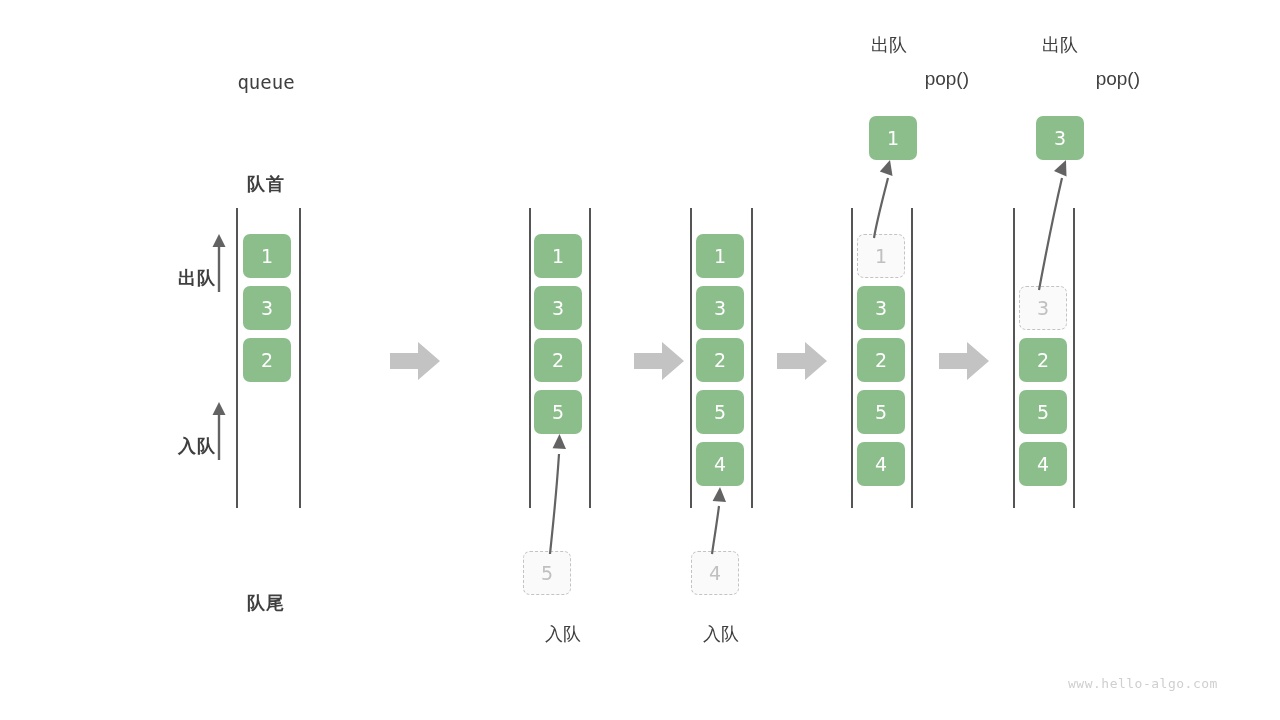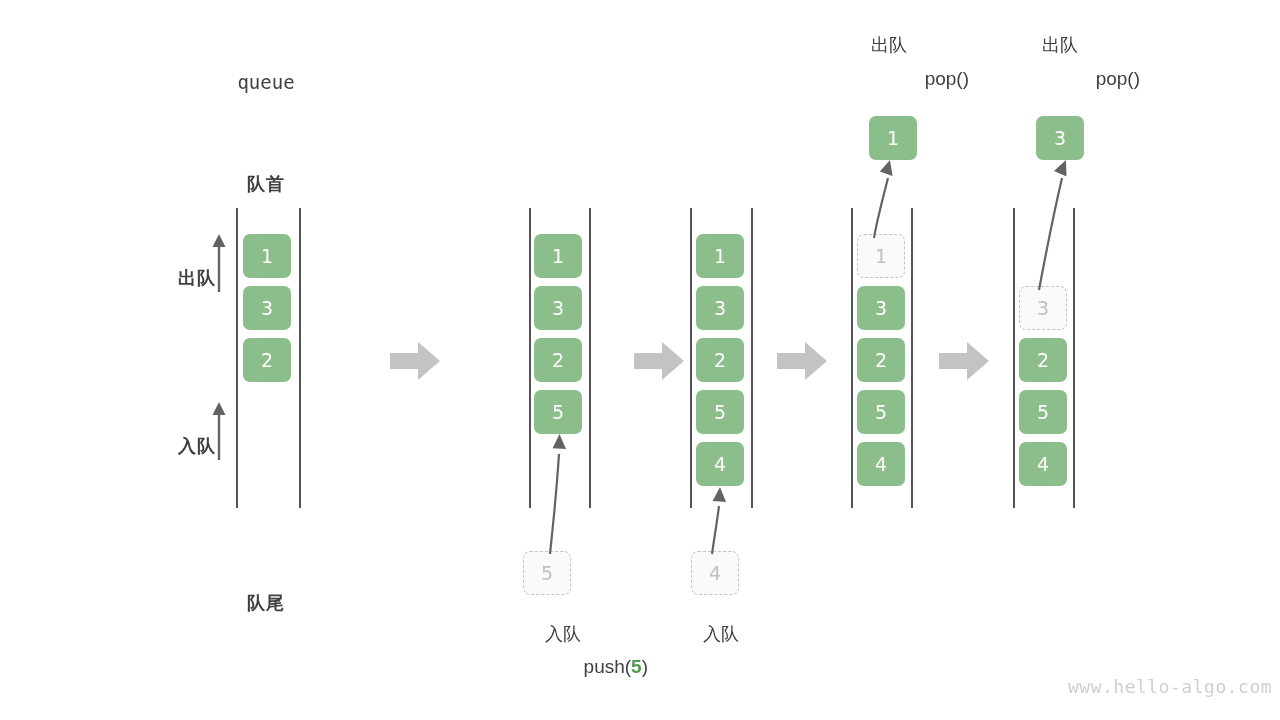--- a/index.html
+++ b/index.html
@@ -101,21 +101,21 @@
 
   
   .flow-arrow { position: absolute; }
 
   
   .thin-arrow { position: absolute; }
 
   .watermark {
     position: absolute;
     font-family: "DejaVu Sans Mono", "Liberation Mono", monospace;
-    font-size: 18px;
+    font-size: 13px;
     color: #cfcfcf;
     white-space: nowrap;
     letter-spacing: 0.5px;
   }
 </style>
 </head>
 <body>
 
 <div id="stage">
 
@@ -157,21 +157,20 @@
   <div class="box" style="left:534px; top:390px;">5</div>
 
   <div class="box ghost" style="left:523px; top:551px;">5</div>
 
   <svg class="thin-arrow" style="left:536px; top:430px;" width="42" height="126" viewBox="0 0 42 126">
     <path d="M14 124 C 16 104, 20 70, 23 24" stroke="#636363" stroke-width="2.2" fill="none"></path>
     <path d="M23.5 4 L30 19 L16.6 18.2 Z" fill="#636363"></path>
   </svg>
 
   <div class="abs op-cn" style="left:478px; top:622px; width:170px;">入队</div>
-  <div class="abs op-mono" style="left:478px; top:656px; width:170px;"><span>push(</span><span class="num">5</span><span>)</span></div>
 
   <svg class="flow-arrow" style="left:632px; top:339px;" width="54" height="44" viewBox="0 0 54 44">
     <path d="M2 14 L30 14 L30 3 L52 22 L30 41 L30 30 L2 30 Z" fill="#c3c3c3"></path>
   </svg>
 
   <div class="rail" style="left:690px; top:208px; height:300px;"></div>
   <div class="rail" style="left:751px; top:208px; height:300px;"></div>
 
   <div class="box" style="left:696px; top:234px;">1</div>
   <div class="box" style="left:696px; top:286px;">3</div>

